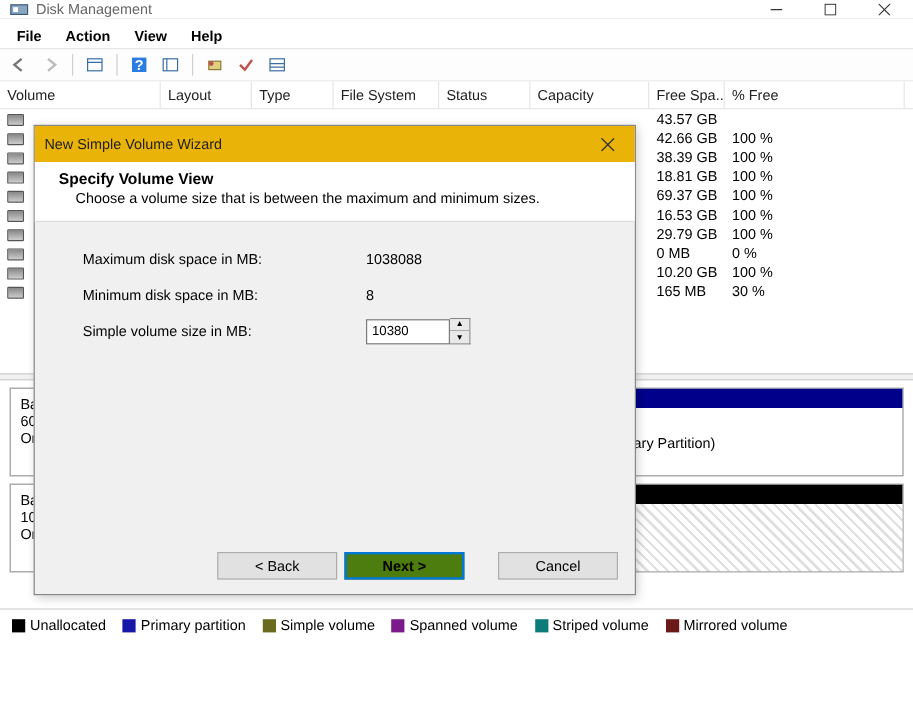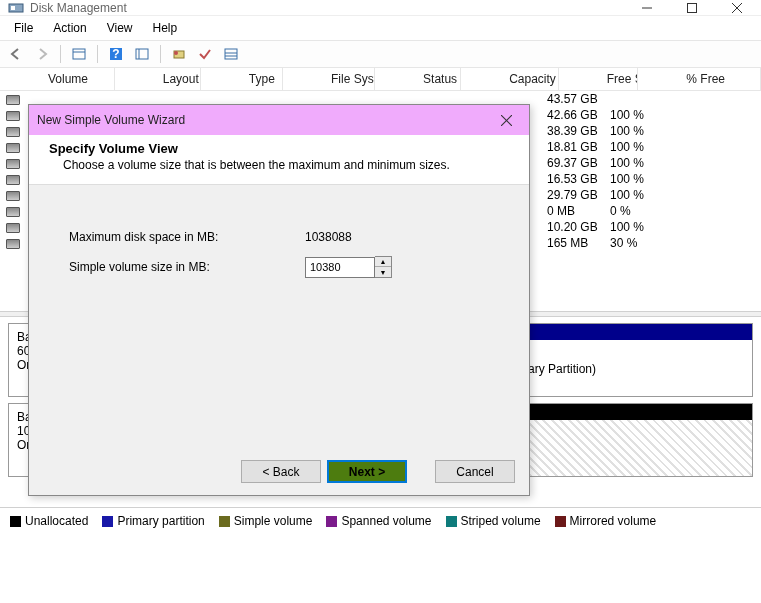--- a/index.html
+++ b/index.html
@@ -4,30 +4,30 @@
 <style>
 * { box-sizing: border-box; font-family: "Segoe UI", Tahoma, sans-serif; font-size: 12px; }
 body { margin: 0; background: #fff; width: 761px; height: 603px; overflow: hidden; }
 
 .titlebar { height: 16px; display: flex; align-items: center; padding: 0 2px 0 8px; border-bottom: 1px solid #eee; }
 .titlebar .ico { width: 16px; height: 16px; margin-right: 6px; }
 .titlebar .title { flex: 1; color: #666; font-size: 12px; }
 .titlebar .wbtn { width: 45px; height: 28px; display: flex; align-items: center; justify-content: center; color: #555; }
 .titlebar .wbtn svg { width: 10px; height: 10px; }
 
-.menubar { height: 24px; display: flex; align-items: center; padding: 0 6px; gap: 4px; }
+.menubar { height: 24px; display: flex; align-items: flex-end; padding: 0 6px; gap: 4px; font-weight: bold; }
 .menubar span { padding: 3px 8px; }
 
 .toolbar { height: 28px; border-top: 1px solid #e6e6e6; border-bottom: 1px solid #e6e6e6; display: flex; align-items: center; padding: 0 4px; gap: 2px; background: #fdfdfd; }
 .toolbar .tb { width: 24px; height: 22px; display: flex; align-items: center; justify-content: center; }
 .toolbar .sep { width: 1px; height: 18px; background: #d0d0d0; margin: 0 4px; }
 
 .grid { position: relative; }
 .gridhead { display: flex; background: #fff; border-bottom: 1px solid #e6e6e6; }
-.gridhead .col { border-right: 1px solid #e6e6e6; padding: 4px 6px; color: #222; white-space: nowrap; overflow: hidden; margin-left: 42px; }
+.gridhead .col { border-right: 1px solid #e6e6e6; padding: 4px 6px; color: #222; white-space: nowrap; overflow: hidden; }
 .gridbody .row { display: flex; height: 16px; align-items: center; }
 .gridbody .row > div { padding: 0 6px; white-space: nowrap; overflow: hidden; }
 .diskico { width: 14px; height: 10px; background: linear-gradient(#888,#ccc); border: 1px solid #555; border-radius: 1px; margin-right: 4px; display: inline-block; vertical-align: middle; }
 
 .c-vol { width: 134px; } .c-lay { width: 76px; } .c-typ { width: 68px; }
 .c-fs { width: 88px; } .c-st { width: 76px; } .c-cap { width: 99px; }
 .c-fr { width: 63px; } .c-pf { width: 150px; }
 
 .splitter { height: 6px; border-top: 1px solid #d0d0d0; border-bottom: 1px solid #d0d0d0; background: #f0f0f0; margin-top: 60px; }
 
@@ -37,36 +37,36 @@
 .diskpanel .part .hdr { height: 16px; background: #00008b; }
 .diskpanel .part .hdr.unalloc { background: #000; }
 .diskpanel .part .body { flex: 1; padding: 4px 8px; display: flex; align-items: flex-start; }
 .diskpanel .part .body.hatched { background: repeating-linear-gradient(45deg, #fff, #fff 4px, #e0e0e0 4px, #e0e0e0 6px); }
 
 .legend { border-top: 1px solid #d0d0d0; padding: 6px 10px; display: flex; gap: 14px; align-items: center; font-size: 12px; }
 .legend .sw { width: 11px; height: 11px; display: inline-block; margin-right: 4px; vertical-align: middle; }
 
 
 .wizard { position: absolute; left: 28px; top: 104px; width: 502px; height: 392px; background: #f0f0f0; border: 1px solid #888; box-shadow: 2px 2px 8px rgba(0,0,0,0.2); z-index: 50; }
-.wizard .whead { height: 30px; display: flex; align-items: center; padding: 0 8px; background: #f0abfc; }
+.wizard .whead { height: 30px; display: flex; align-items: center; padding: 0 8px; background: #eab308; }
 .wizard .whead .t { flex: 1; font-size: 12px; color: #222; }
 .wizard .whead .x { width: 30px; height: 24px; display: flex; align-items: center; justify-content: center; }
 .wizard .wtop { background: #fff; padding: 6px 20px 12px 20px; border-bottom: 1px solid #ddd; }
 .wizard .wtop .hl { font-weight: bold; font-size: 13px; }
 .wizard .wtop .sub { margin-left: 14px; margin-top: 2px; font-size: 12px; }
-.wizard .wbody { padding: 37px 40px; }
+.wizard .wbody { padding: 16px 40px; }
 .wizard .wbody .frow { display: flex; align-items: center; height: 30px; }
 .wizard .wbody .frow .lab { width: 236px; }
 .wizard .spin { display: flex; align-items: center; }
 .wizard .spin input { width: 70px; height: 21px; border: 1px solid #7a7a7a; padding: 0 4px; font-size: 11px; text-align: left; }
 .wizard .spin .btns { display: flex; flex-direction: column; border: 1px solid #888; border-left: none; }
 .wizard .spin .btns div { width: 16px; height: 10px; background: #e9e9e9; display: flex; align-items: center; justify-content: center; font-size: 7px; line-height: 1; }
 .wizard .spin .btns div:first-child { border-bottom: 1px solid #aaa; }
 .wizard .wfoot { position: absolute; bottom: 12px; right: 14px; display: flex; gap: 6px; }
-.wizard .wfoot button { width: 80px; height: 23px; background: #e1e1e1; border: 1px solid #adadad; font-size: 12px; }
+.wizard .wfoot button { width: 100px; height: 23px; background: #e1e1e1; border: 1px solid #adadad; font-size: 12px; }
 .wizard .wfoot button.default { border: 2px solid #0078d7; background: #4d7c0f; font-weight: bold; }
 .wizard .wfoot .gap { width: 16px; }
 </style>
 </head>
 <body>
 
 <div class="titlebar">
   <span class="ico">
     <svg viewBox="0 0 16 16">
         <rect x="1" y="4" width="14" height="8" fill="#8aa6c1" stroke="#3b5b7a"></rect>
@@ -326,20 +326,24 @@
   <div class="wtop">
     <div class="hl">Specify Volume View</div>
     <div class="sub">Choose a volume size that is between the maximum and minimum sizes.</div>
   </div>
   <div class="wbody">
     <div class="frow">
       <div class="lab">Maximum disk space in MB:</div>
       <div>1038088</div>
     </div>
     <div class="frow">
+      <div class="lab">Minimum disk space in MB:</div>
+      <div>8</div>
+    </div>
+    <div class="frow">
       <div class="lab">Simple volume size in MB:</div>
       <div class="spin">
         <input type="text" value="10380" style="">
         <div class="btns">
           <div>▲</div>
           <div>▼</div>
         </div>
       </div>
     </div>
   </div>

